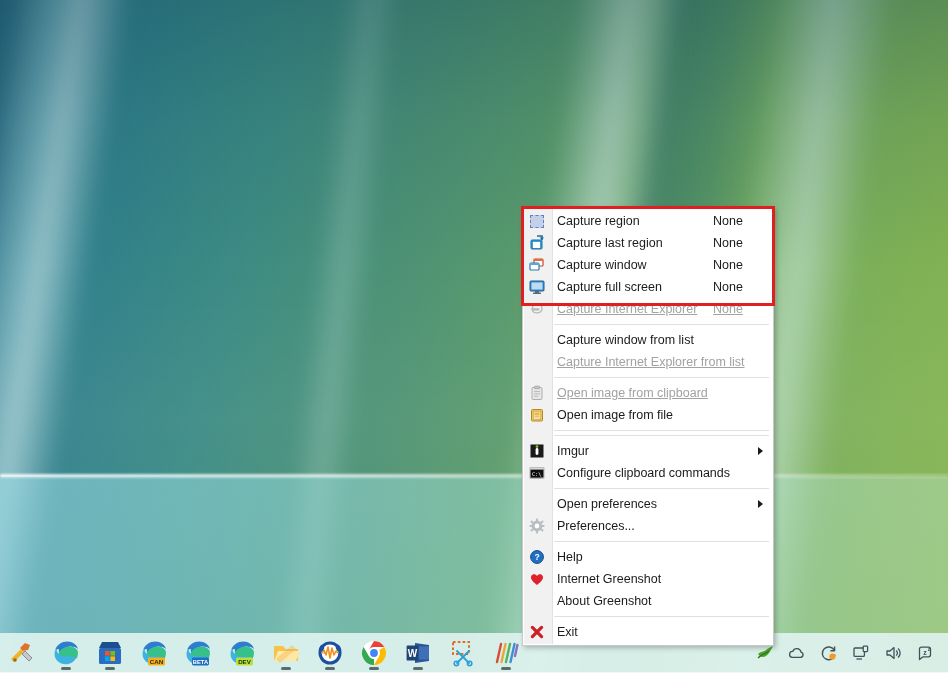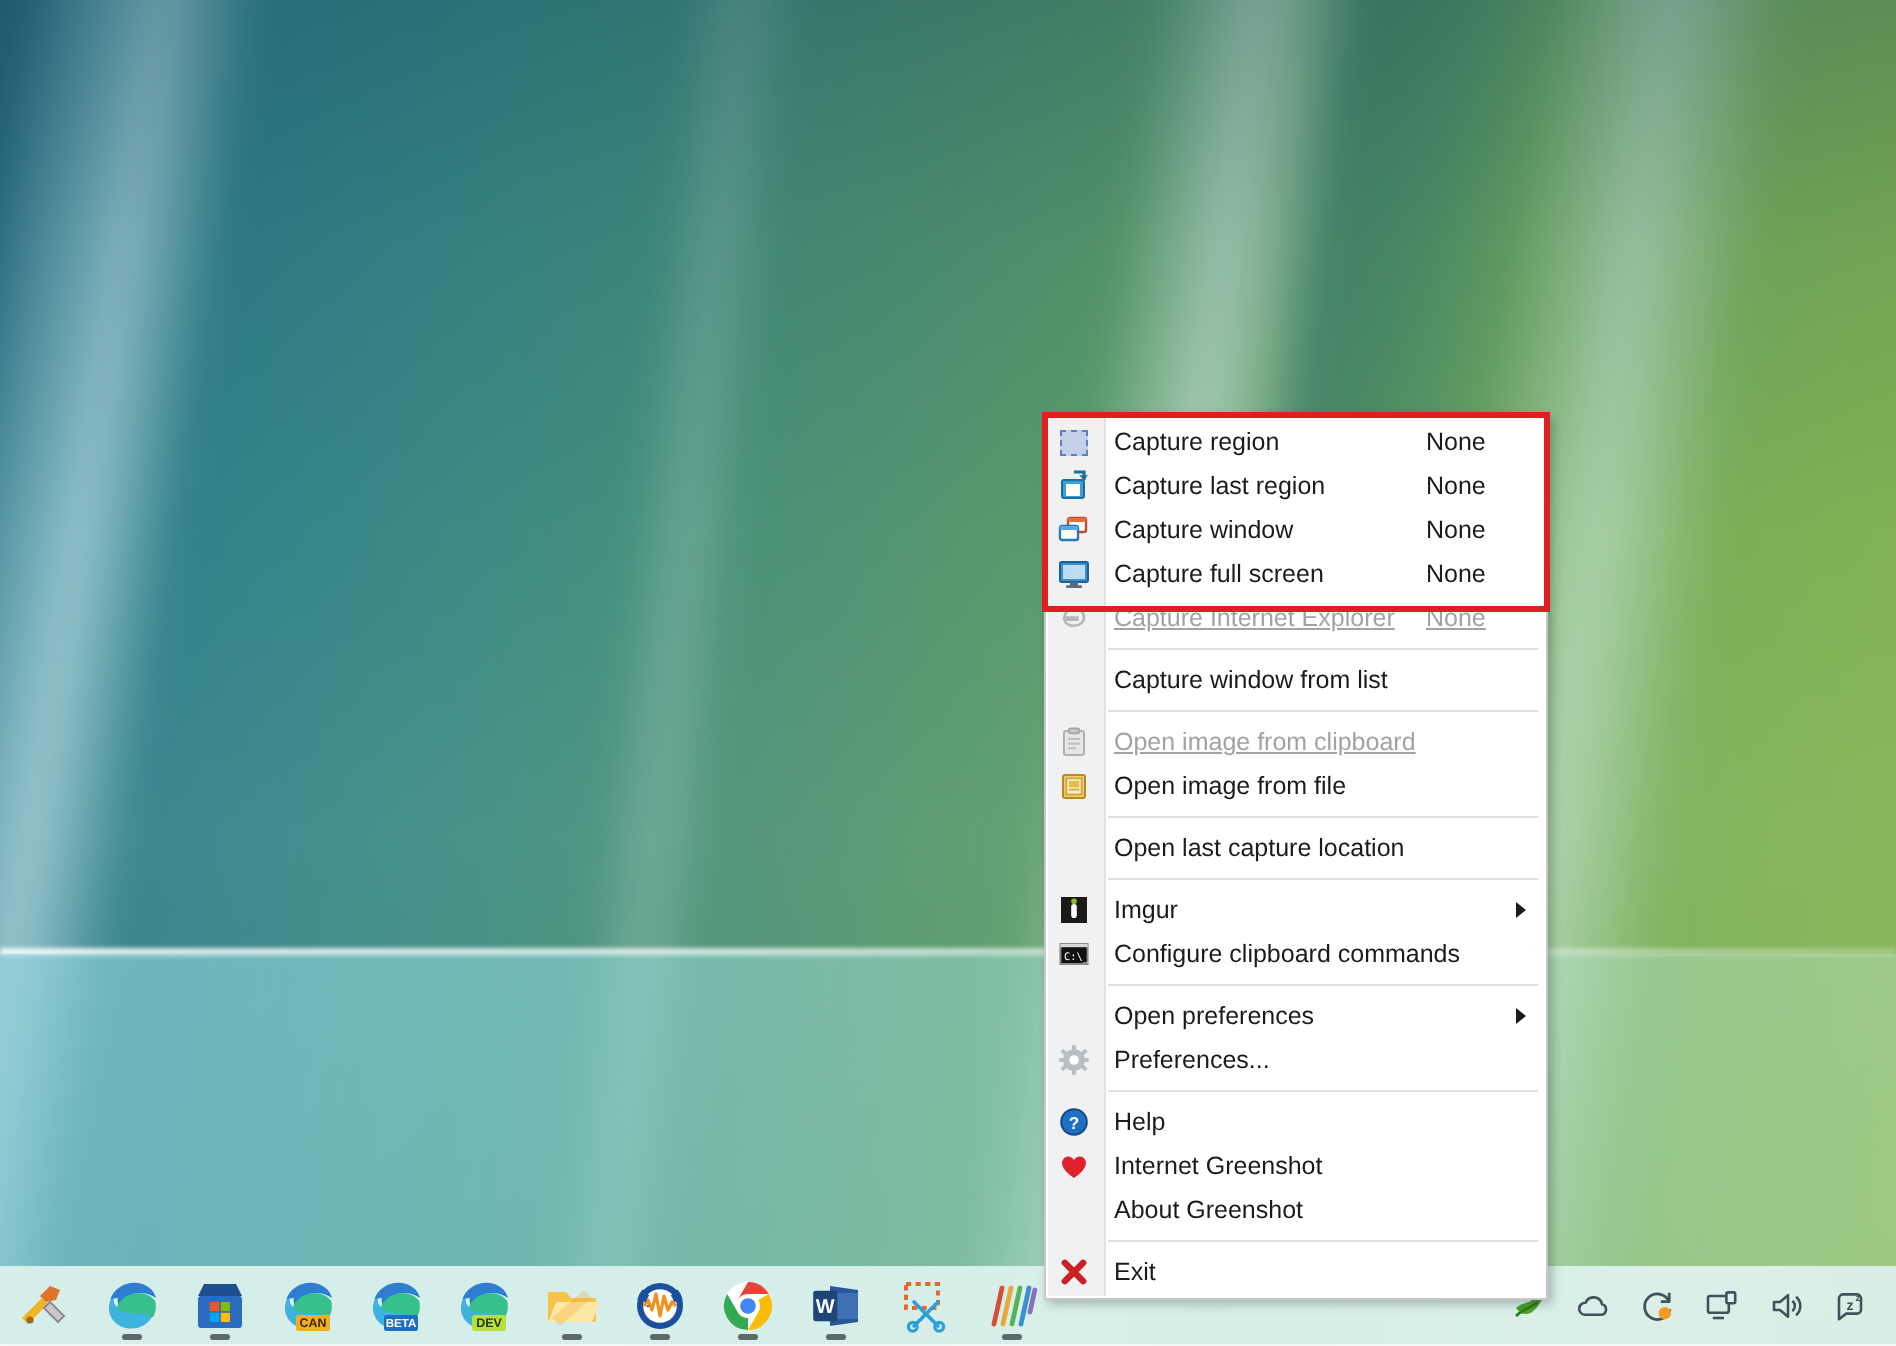--- a/index.html
+++ b/index.html
@@ -326,20 +326,23 @@
       </span>
       <span class="label">Capture Internet Explorer</span>
       <span class="hotkey">None</span>
     </div>
 
     <div class="sep"></div>
 
     <div class="mi">
       <span class="label">Capture window from list</span>
     </div>
+    <div class="mi disabled">
+      <span class="label">Capture Internet Explorer from list</span>
+    </div>
 
     <div class="sep"></div>
 
     <div class="mi disabled">
       <span class="ico">
         <svg width="16" height="16" viewBox="0 0 16 16">
           <rect x="3" y="2.5" width="10" height="12" rx="1" fill="#e6e6e6" stroke="#b0b0b0"></rect>
           <rect x="5.5" y="1.2" width="5" height="2.4" rx="0.6" fill="#c9c9c9" stroke="#a8a8a8"></rect>
           <rect x="5" y="6" width="6" height="1" fill="#bdbdbd"></rect>
           <rect x="5" y="8.3" width="6" height="1" fill="#bdbdbd"></rect>
@@ -355,23 +358,20 @@
           <rect x="4.2" y="4.2" width="7.6" height="8" fill="#fdf0c8" stroke="#c8a040" stroke-width="0.8"></rect>
           <rect x="5.4" y="5.4" width="5.2" height="3.2" fill="#e9b94a"></rect>
           <rect x="5.4" y="9.3" width="5.2" height="1" fill="#d9ab40"></rect>
         </svg>
       </span>
       <span class="label">Open image from file</span>
     </div>
 
     <div class="sep"></div>
 
-    <div class="mi">
-      <span class="label">Open last capture location</span>
-    </div>
 
     <div class="sep"></div>
 
     <div class="mi">
       <span class="ico">
         <svg width="16" height="16" viewBox="0 0 16 16">
           <rect x="1.5" y="1.5" width="13" height="13" fill="#1a1a1a"></rect>
           <rect x="6.6" y="5" width="2.8" height="7" rx="1.4" fill="#ffffff"></rect>
           <circle cx="8" cy="3.6" r="1.4" fill="#88c425"></circle>
         </svg>

